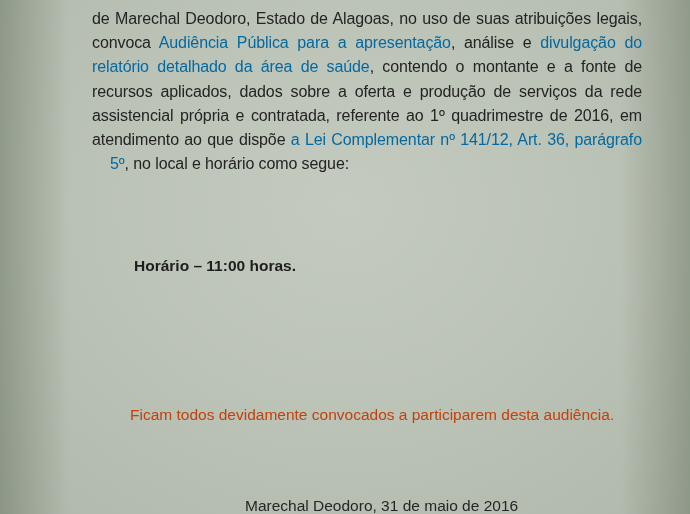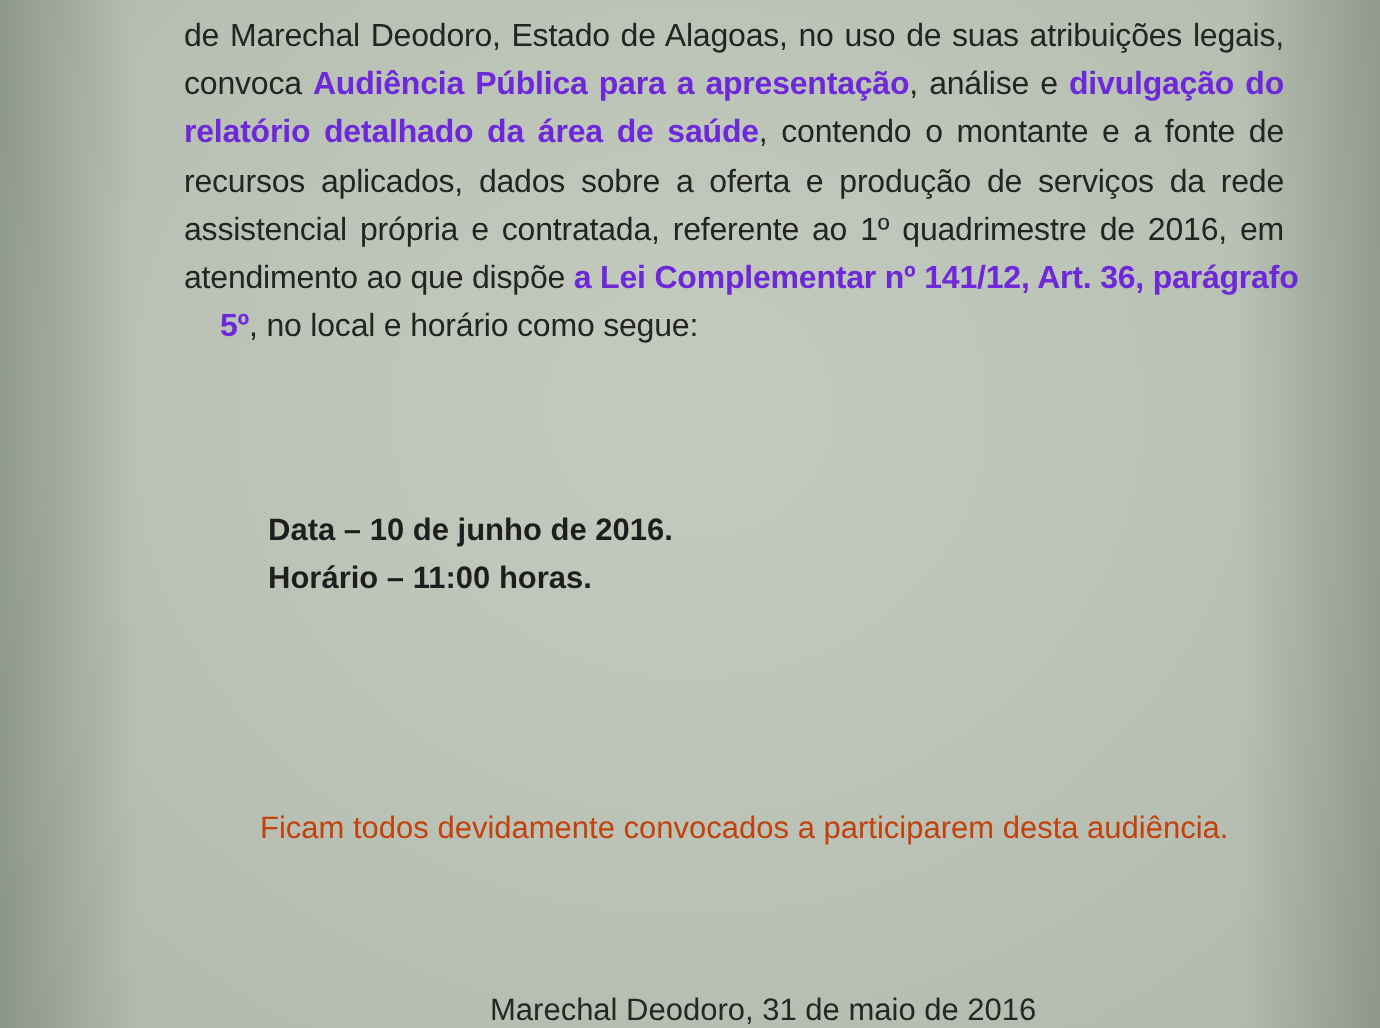--- a/index.html
+++ b/index.html
@@ -40,22 +40,22 @@
       text-align-last: justify;
       white-space: nowrap;
       height: 24.2px;
       letter-spacing: -0.1px;
     }
     .para .line.last {
       text-align-last: left;
       margin-left: 18px;
     }
     .para b {
-      font-weight: bold;
-      color: #6d28d9;
+      font-weight: normal;
+      color: #0369a1;
     }
     .details {
       position: absolute;
       left: 134px;
       top: 254px;
       font-size: 15.5px;
       font-weight: bold;
       line-height: 24px;
       color: #1d1e1d;
     }
@@ -104,21 +104,20 @@
     </span>
     <span class="line">
       <span>atendimento ao que dispõe </span><b>a Lei Complementar nº 141/12, Art. 36, parágrafo</b>
     </span>
     <span class="line last">
       <b>5º</b><span>, no local e horário como segue:</span>
     </span>
   </div>
 
   <div class="details">
-    <span class="row">Data – 10 de junho de 2016.</span>
     <span class="row">Horário – 11:00 horas.</span>
   </div>
 
   <div class="closing">Ficam todos devidamente convocados a participarem desta audiência.</div>
 
   <div class="signature-place">Marechal Deodoro, 31 de maio de 2016</div>
 
 </div>
 
 </body></html>

